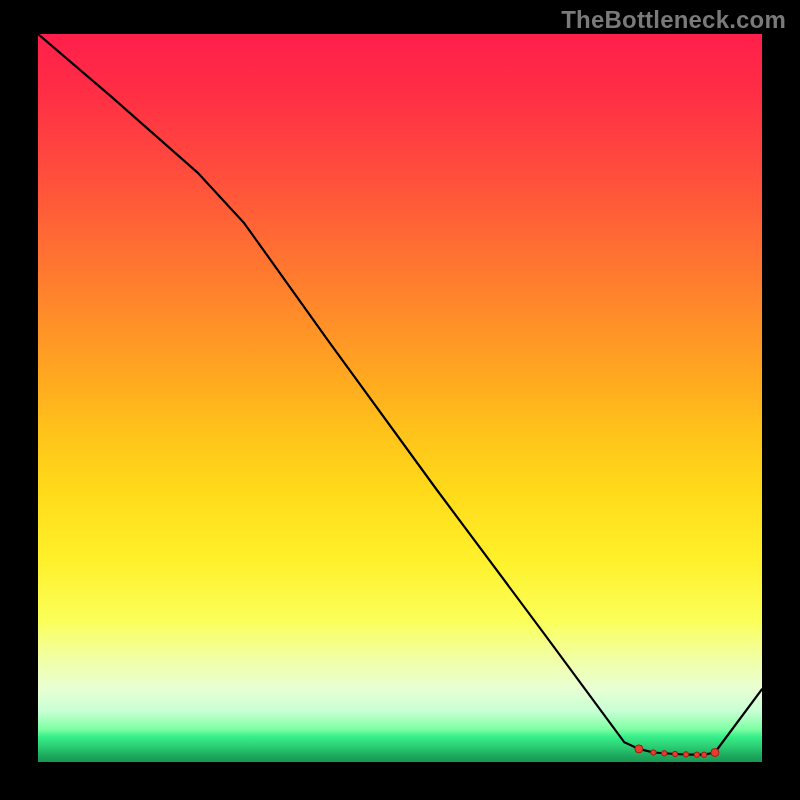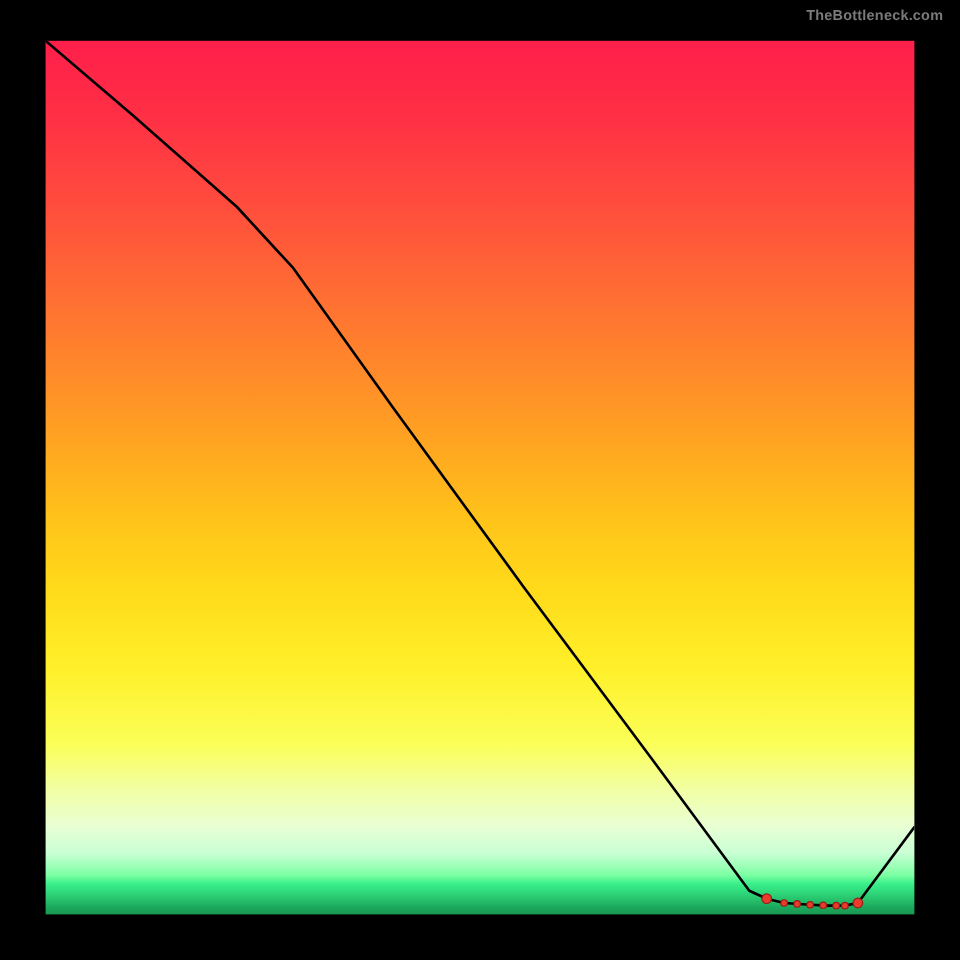--- a/index.html
+++ b/index.html
@@ -15,21 +15,21 @@
     position: relative;
     width: 800px;
     height: 800px;
     background: #000;
   }
   .watermark {
     position: absolute;
     top: 6px;
     right: 14px;
     color: #7a7a7a;
-    font-size: 12px;
+    font-size: 24px;
     font-weight: 600;
     letter-spacing: 0.2px;
     user-select: none;
   }
   .plot-wrap {
     position: absolute;
     left: 38px;
     top: 34px;
     width: 724px;
     height: 728px;

